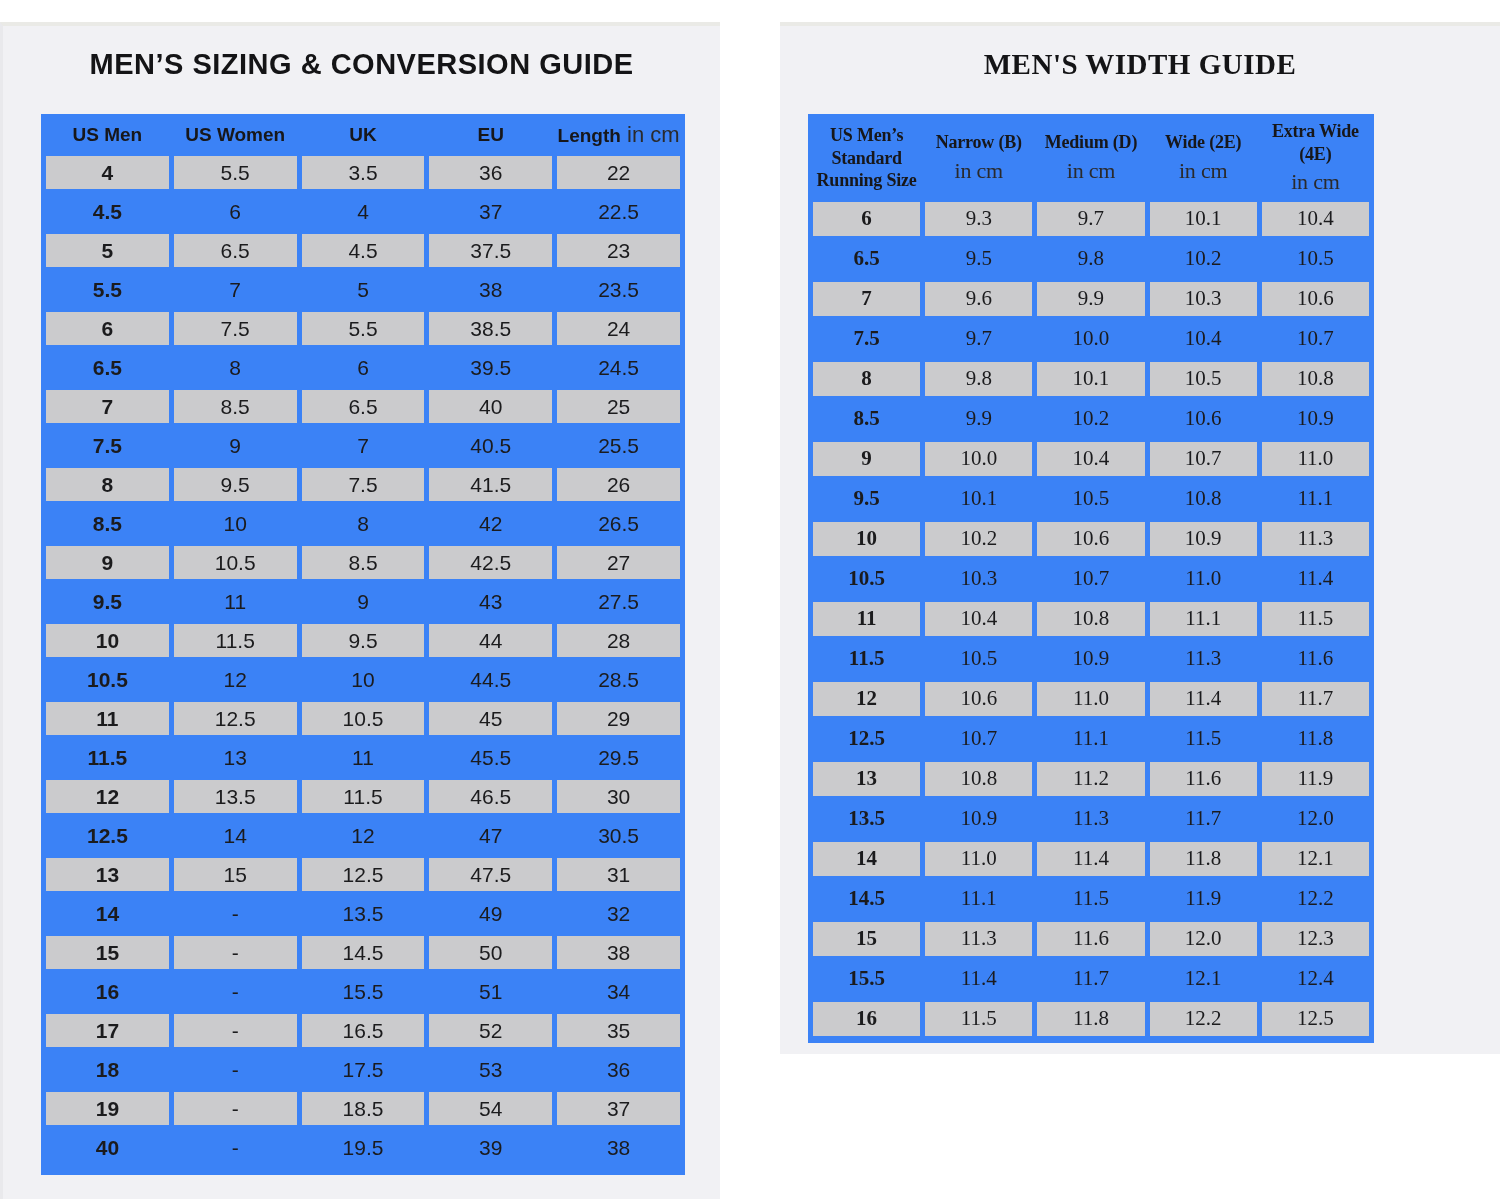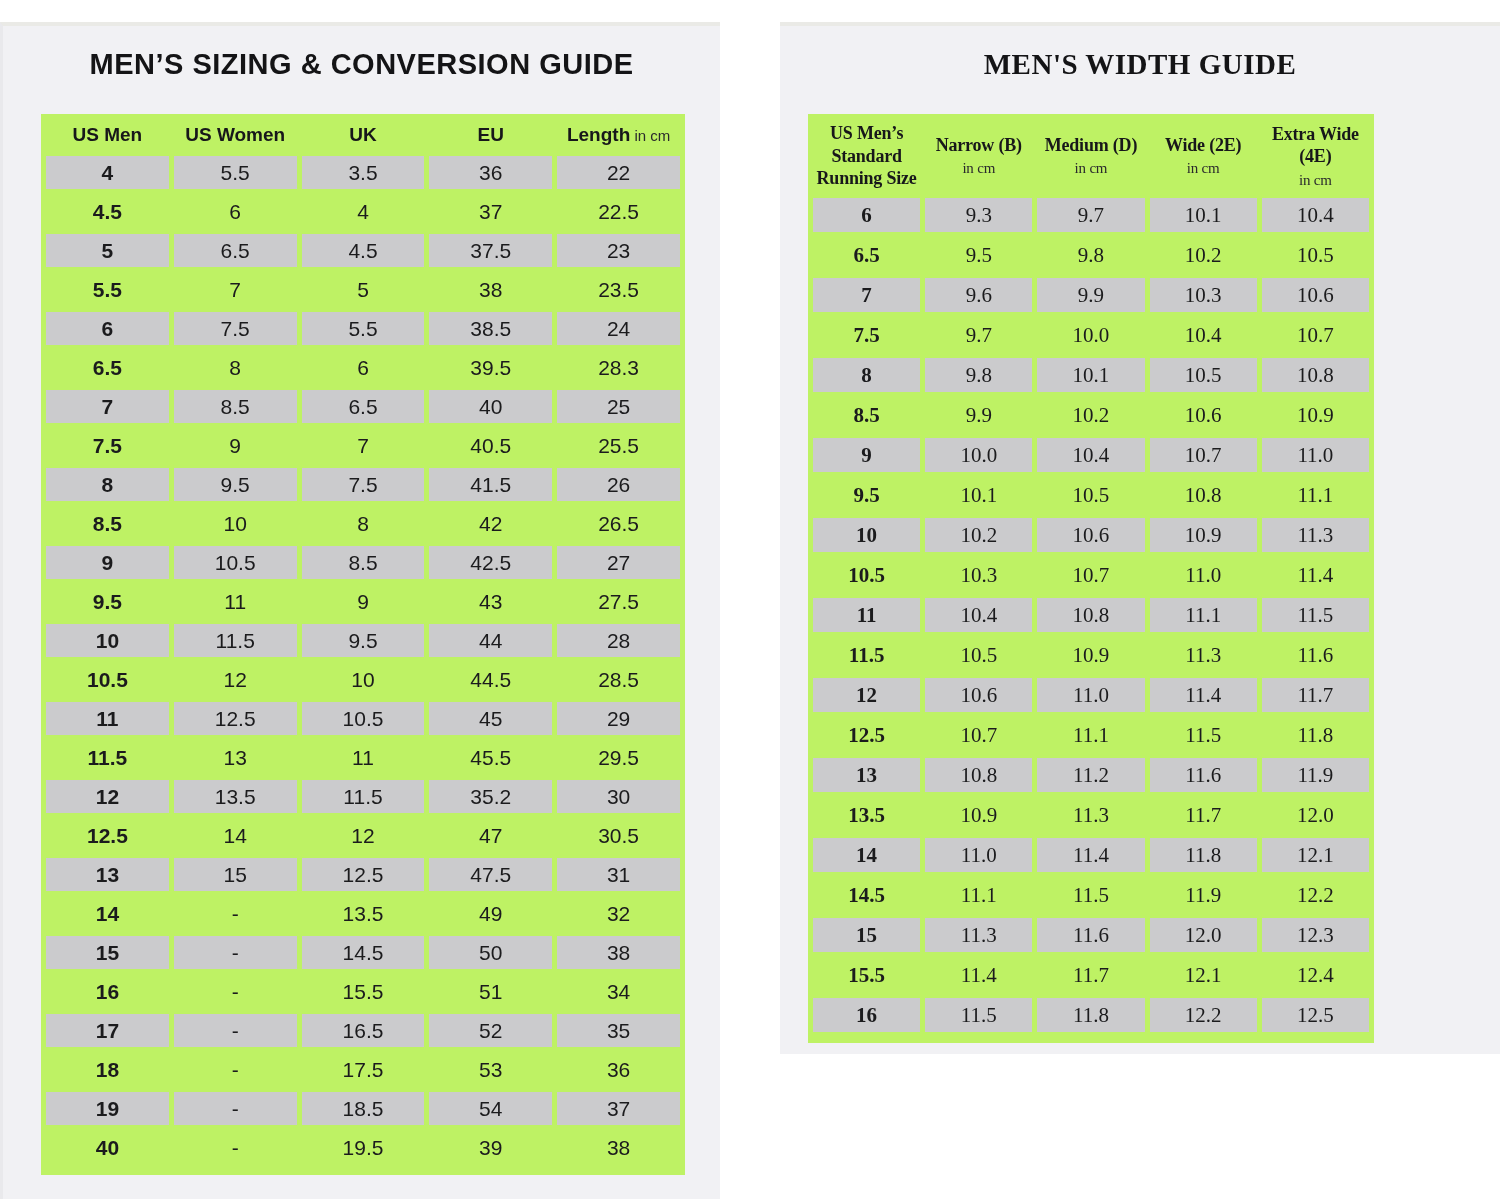--- a/index.html
+++ b/index.html
@@ -23,21 +23,21 @@
     padding-top:22px;
     text-align:center;
     font-size:29px;
     font-weight:700;
     letter-spacing:0.5px;
     color:#141416;
     white-space:nowrap;
   }
   .table-panel{
     position:absolute;
-    background:#bef264;
+    background:#3b82f6;
     box-sizing:border-box;
   }
   #panel-left{left:38px;top:88px;width:644px;height:1061px;}
   #panel-right{left:28px;top:88px;width:566px;height:929px;}
   table{
     width:100%;
     border-collapse:separate;
     border-spacing:5px 6px;
     table-layout:fixed;
   }
@@ -46,21 +46,21 @@
     font-weight:700;
     color:#17171a;
     text-align:center;
     vertical-align:middle;
     padding:0;
     line-height:1.25;
   }
   #table-0 th{height:30px;}
   #table-1 th{height:72px;font-size:18px;letter-spacing:-0.2px;}
   .hdr-label{white-space:pre-line;}
-  .hdr-unit{font-weight:400;font-size:15px;color:#2a2a2c;}
+  .hdr-unit{font-weight:400;font-size:22px;color:#2a2a2c;}
   .hdr-unit.stacked{display:block;margin-top:3px;}
   td{
     text-align:center;
     vertical-align:middle;
     font-size:21px;
     font-weight:400;
     color:#1b1b1d;
     padding:0;
   }
   #table-0 td{height:33px;}
@@ -118,21 +118,21 @@
             <td class="shaded">7.5</td>
             <td class="shaded">5.5</td>
             <td class="shaded">38.5</td>
             <td class="shaded">24</td>
           </tr>
           <tr>
             <td class="first-col">6.5</td>
             <td>8</td>
             <td>6</td>
             <td>39.5</td>
-            <td>28.3</td>
+            <td>24.5</td>
           </tr>
           <tr>
             <td class="shaded first-col">7</td>
             <td class="shaded">8.5</td>
             <td class="shaded">6.5</td>
             <td class="shaded">40</td>
             <td class="shaded">25</td>
           </tr>
           <tr>
             <td class="first-col">7.5</td>
@@ -194,21 +194,21 @@
             <td class="first-col">11.5</td>
             <td>13</td>
             <td>11</td>
             <td>45.5</td>
             <td>29.5</td>
           </tr>
           <tr>
             <td class="shaded first-col">12</td>
             <td class="shaded">13.5</td>
             <td class="shaded">11.5</td>
-            <td class="shaded">35.2</td>
+            <td class="shaded">46.5</td>
             <td class="shaded">30</td>
           </tr>
           <tr>
             <td class="first-col">12.5</td>
             <td>14</td>
             <td>12</td>
             <td>47</td>
             <td>30.5</td>
           </tr>
           <tr>

